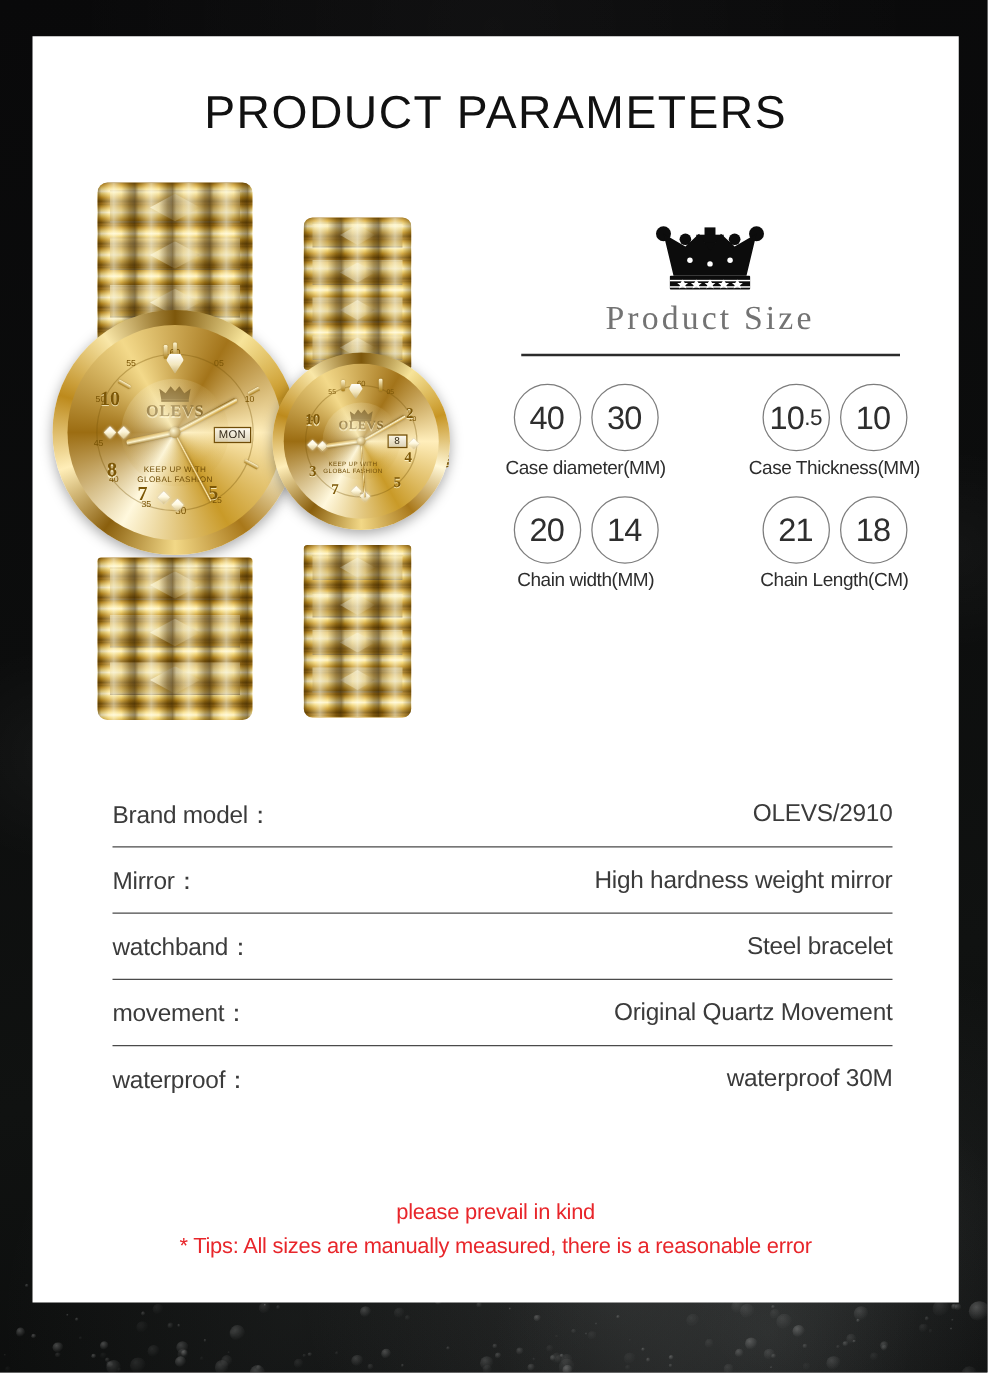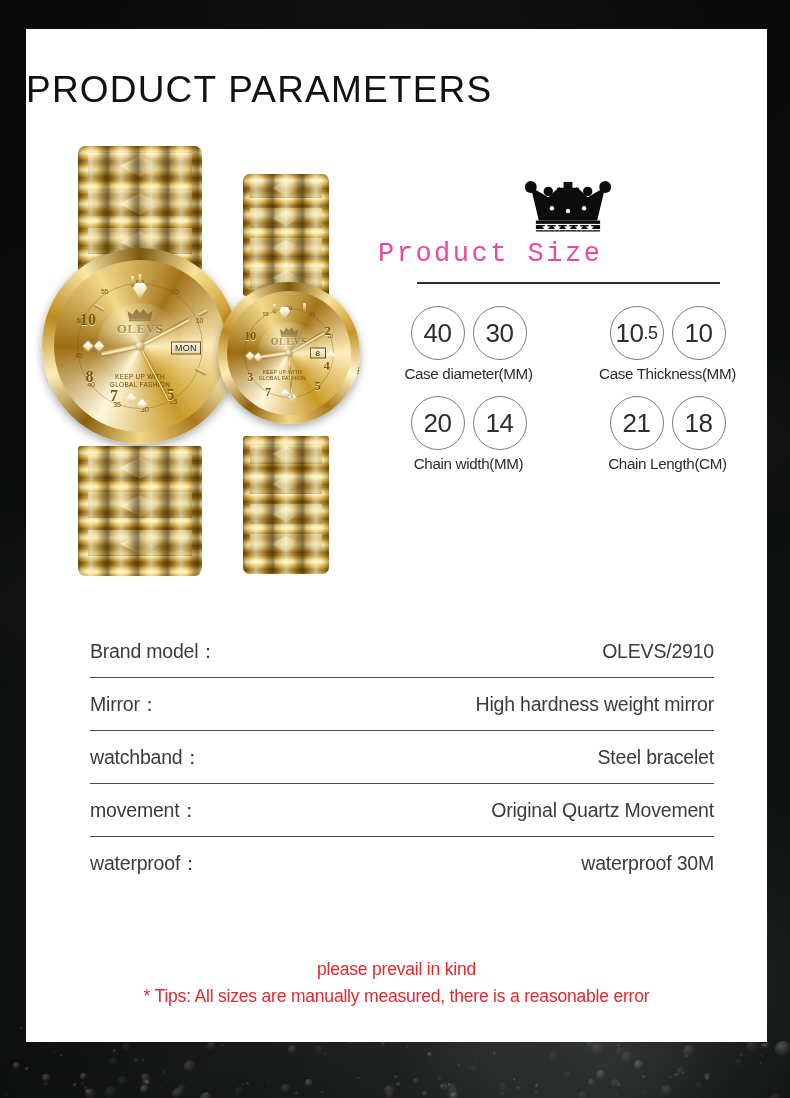--- a/index.html
+++ b/index.html
@@ -57,21 +57,21 @@
     width: 741px;
     height: 1013px;
     background: #ffffff;
   }
 
   
   #title {
     position: absolute;
     left: 0; right: 0;
     top: 40px;
-    text-align: left;
+    text-align: center;
     font-size: 37px;
     letter-spacing: 1.2px;
     color: #111111;
     font-weight: 400;
     white-space: nowrap;
   }
 
   
   #watches {
     position: absolute;
@@ -289,25 +289,25 @@
     top: 150px;
     width: 380px;
   }
   #crown-icon {
     display: block;
     margin: 0 auto;
     width: 88px;
     height: 54px;
   }
   #size-title {
-    text-align: left;
-    font-family: Liberation Mono, monospace;
+    text-align: center;
+    font-family: Liberation Serif, serif;
     font-size: 27px;
     letter-spacing: 2.5px;
-    color: #ec4899;
+    color: #737373;
     margin-top: 6px;
   }
   #size-rule {
     width: 303px;
     height: 2px;
     background: #2b2b2b;
     margin: 13px auto 0;
   }
 
   .size-rows { margin-top: 22px; }

